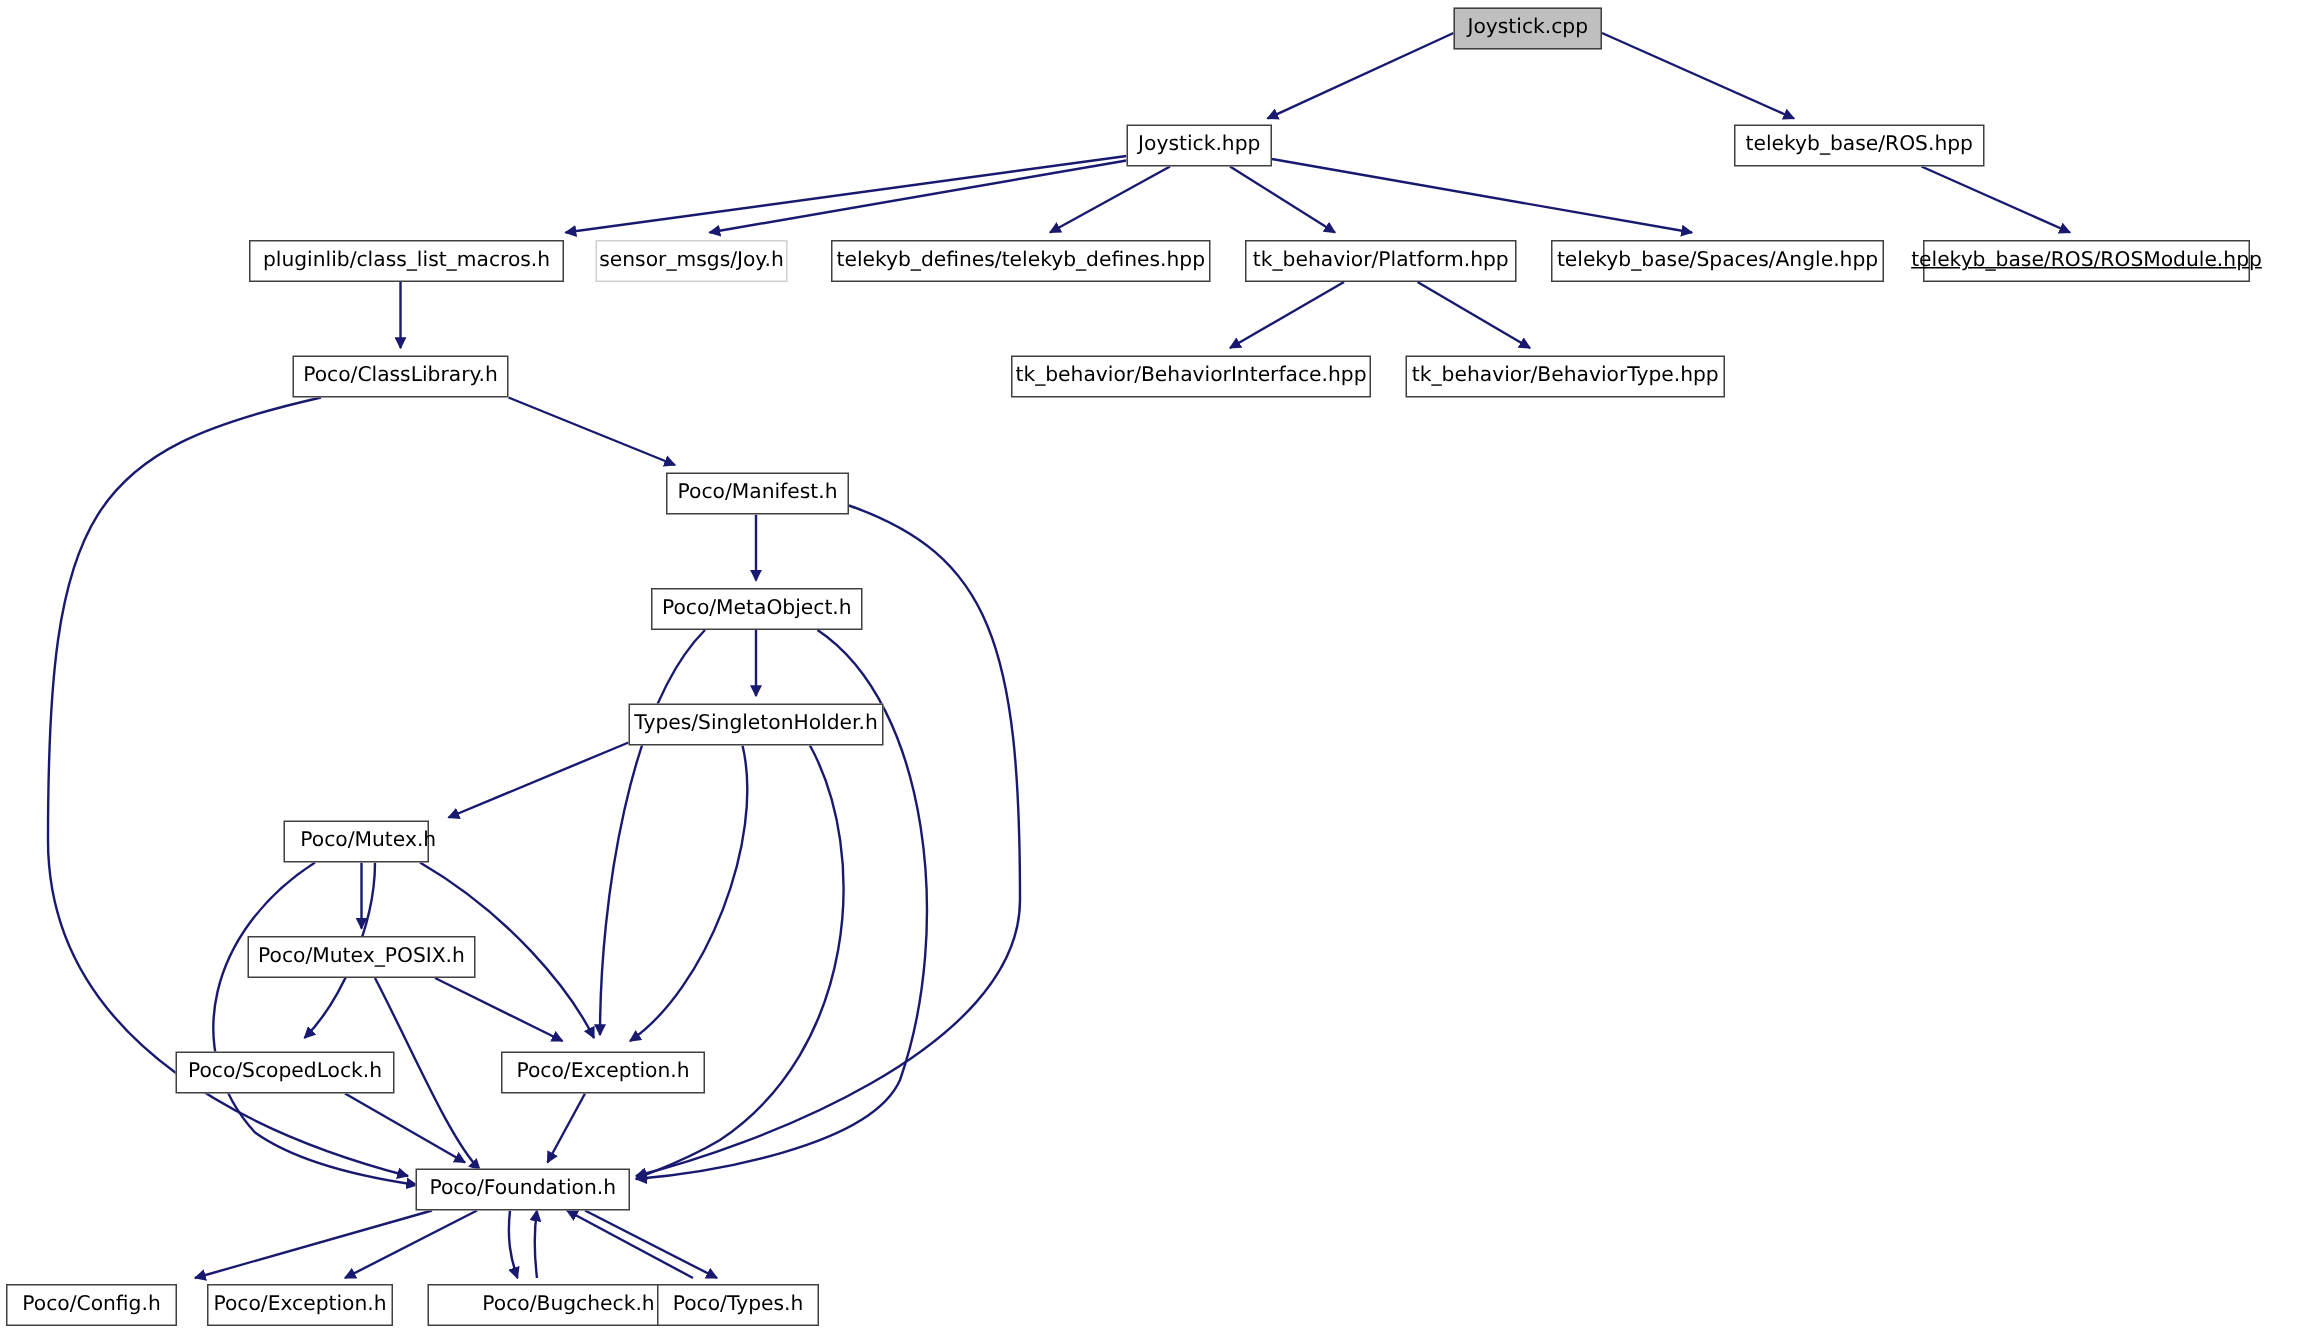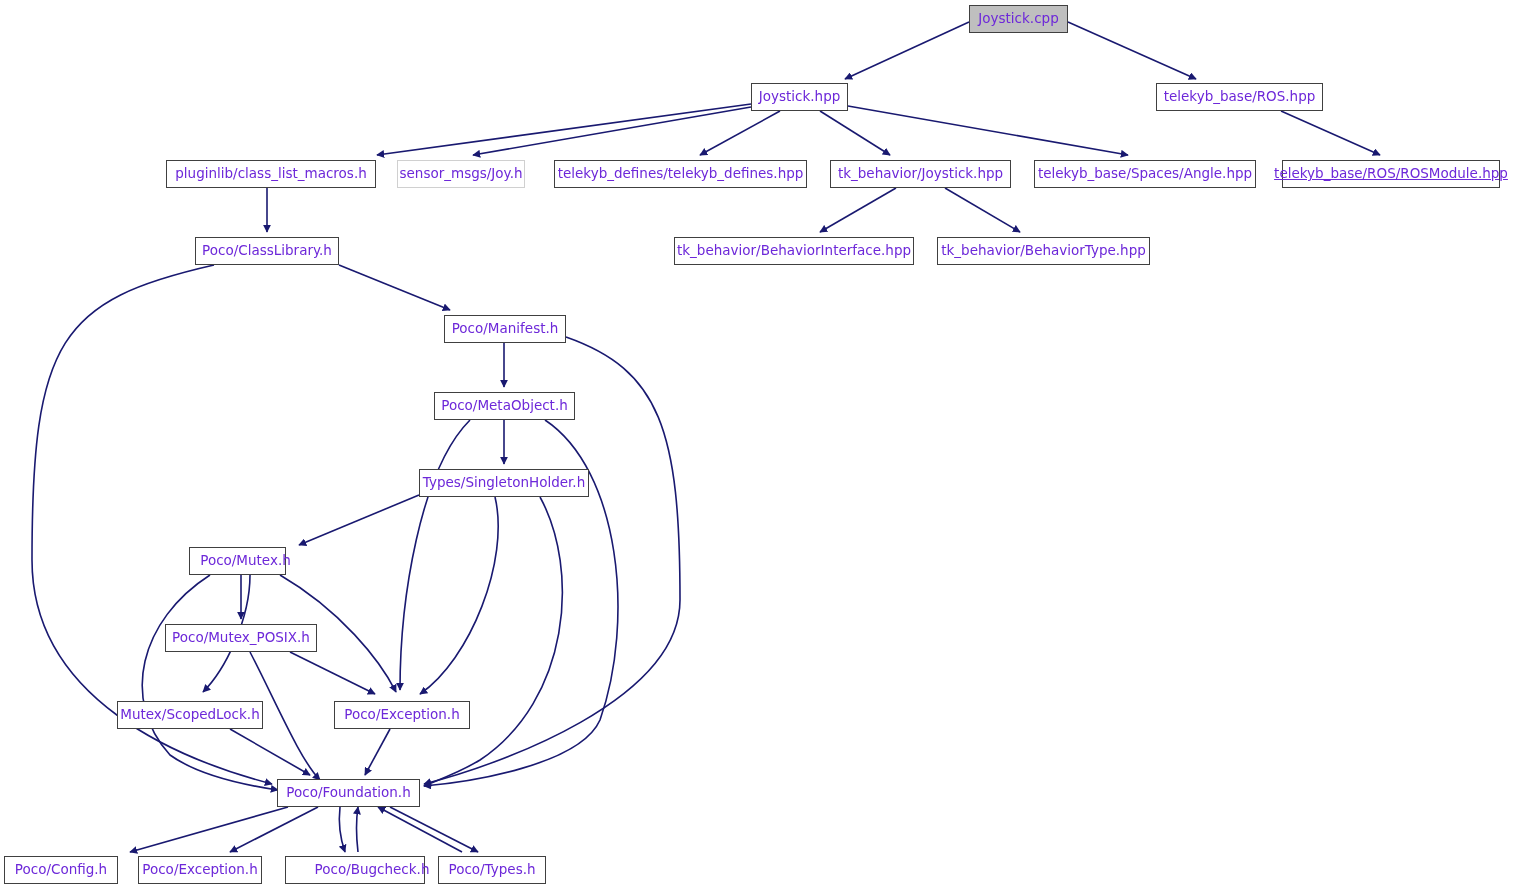--- a/index.html
+++ b/index.html
@@ -25,21 +25,21 @@
     height: 891px;
   }
   .node {
     position: absolute;
     box-sizing: border-box;
     display: flex;
     align-items: center;
     justify-content: center;
     background: #ffffff;
     border: 1px solid #404040;
-    color: #6d28d9;
+    color: #000000;
     font-size: 13.5px;
     line-height: 1;
     white-space: nowrap;
     height: 28px;
     padding: 0 9px;
     letter-spacing: 0px;
   }
   .node.root {
     background: #bfbfbf;
     border: 1px solid #404040;
@@ -113,21 +113,21 @@
       <div class="node" style="left: 166px; top: 160px; width: 210px;">
         <span class="node-label">pluginlib/class_list_macros.h</span>
       </div>
       <div class="node external" style="left: 397px; top: 160px; width: 128px;">
         <span class="node-label">sensor_msgs/Joy.h</span>
       </div>
       <div class="node" style="left: 554px; top: 160px; width: 253px; text-align: right;">
         <span class="node-label">telekyb_defines/telekyb_defines.hpp</span>
       </div>
       <div class="node" style="left: 830px; top: 160px; width: 181px;">
-        <span class="node-label">tk_behavior/Joystick.hpp</span>
+        <span class="node-label">tk_behavior/Platform.hpp</span>
       </div>
       <div class="node" style="left: 1034px; top: 160px; width: 222px;">
         <span class="node-label">telekyb_base/Spaces/Angle.hpp</span>
       </div>
       <div class="node" style="left: 1282px; top: 160px; width: 218px; text-decoration: underline;">
         <span class="node-label">telekyb_base/ROS/ROSModule.hpp</span>
       </div>
       <div class="node" style="left: 674px; top: 237px; width: 240px;">
         <span class="node-label">tk_behavior/BehaviorInterface.hpp</span>
       </div>
@@ -146,34 +146,34 @@
       <div class="node" style="left: 419px; top: 469px; width: 170px;">
         <span class="node-label">Types/SingletonHolder.h</span>
       </div>
       <div class="node" style="left: 189px; top: 547px; width: 97px; padding-left: 25px;">
         <span class="node-label">Poco/Mutex.h</span>
       </div>
       <div class="node" style="left: 165px; top: 624px; width: 152px; text-align: right;">
         <span class="node-label">Poco/Mutex_POSIX.h</span>
       </div>
       <div class="node" style="left: 117px; top: 701px; width: 146px;">
-        <span class="node-label">Mutex/ScopedLock.h</span>
+        <span class="node-label">Poco/ScopedLock.h</span>
       </div>
       <div class="node" style="left: 334px; top: 701px; width: 136px;">
         <span class="node-label">Poco/Exception.h</span>
       </div>
       <div class="node" style="left: 277px; top: 779px; width: 143px;">
         <span class="node-label">Poco/Foundation.h</span>
       </div>
       <div class="node" style="left: 4px; top: 856px; width: 114px;">
         <span class="node-label">Poco/Config.h</span>
       </div>
       <div class="node" style="left: 138px; top: 856px; width: 124px;">
         <span class="node-label">Poco/Exception.h</span>
       </div>
-      <div class="node" style="left: 285px; top: 856px; width: 140px; padding-left: 43px;">
+      <div class="node" style="left: 285px; top: 856px; width: 154px; padding-left: 43px;">
         <span class="node-label">Poco/Bugcheck.h</span>
       </div>
       <div class="node" style="left: 438px; top: 856px; width: 108px;">
         <span class="node-label">Poco/Types.h</span>
       </div>
     </div>
 </div>
 
 </body></html>

